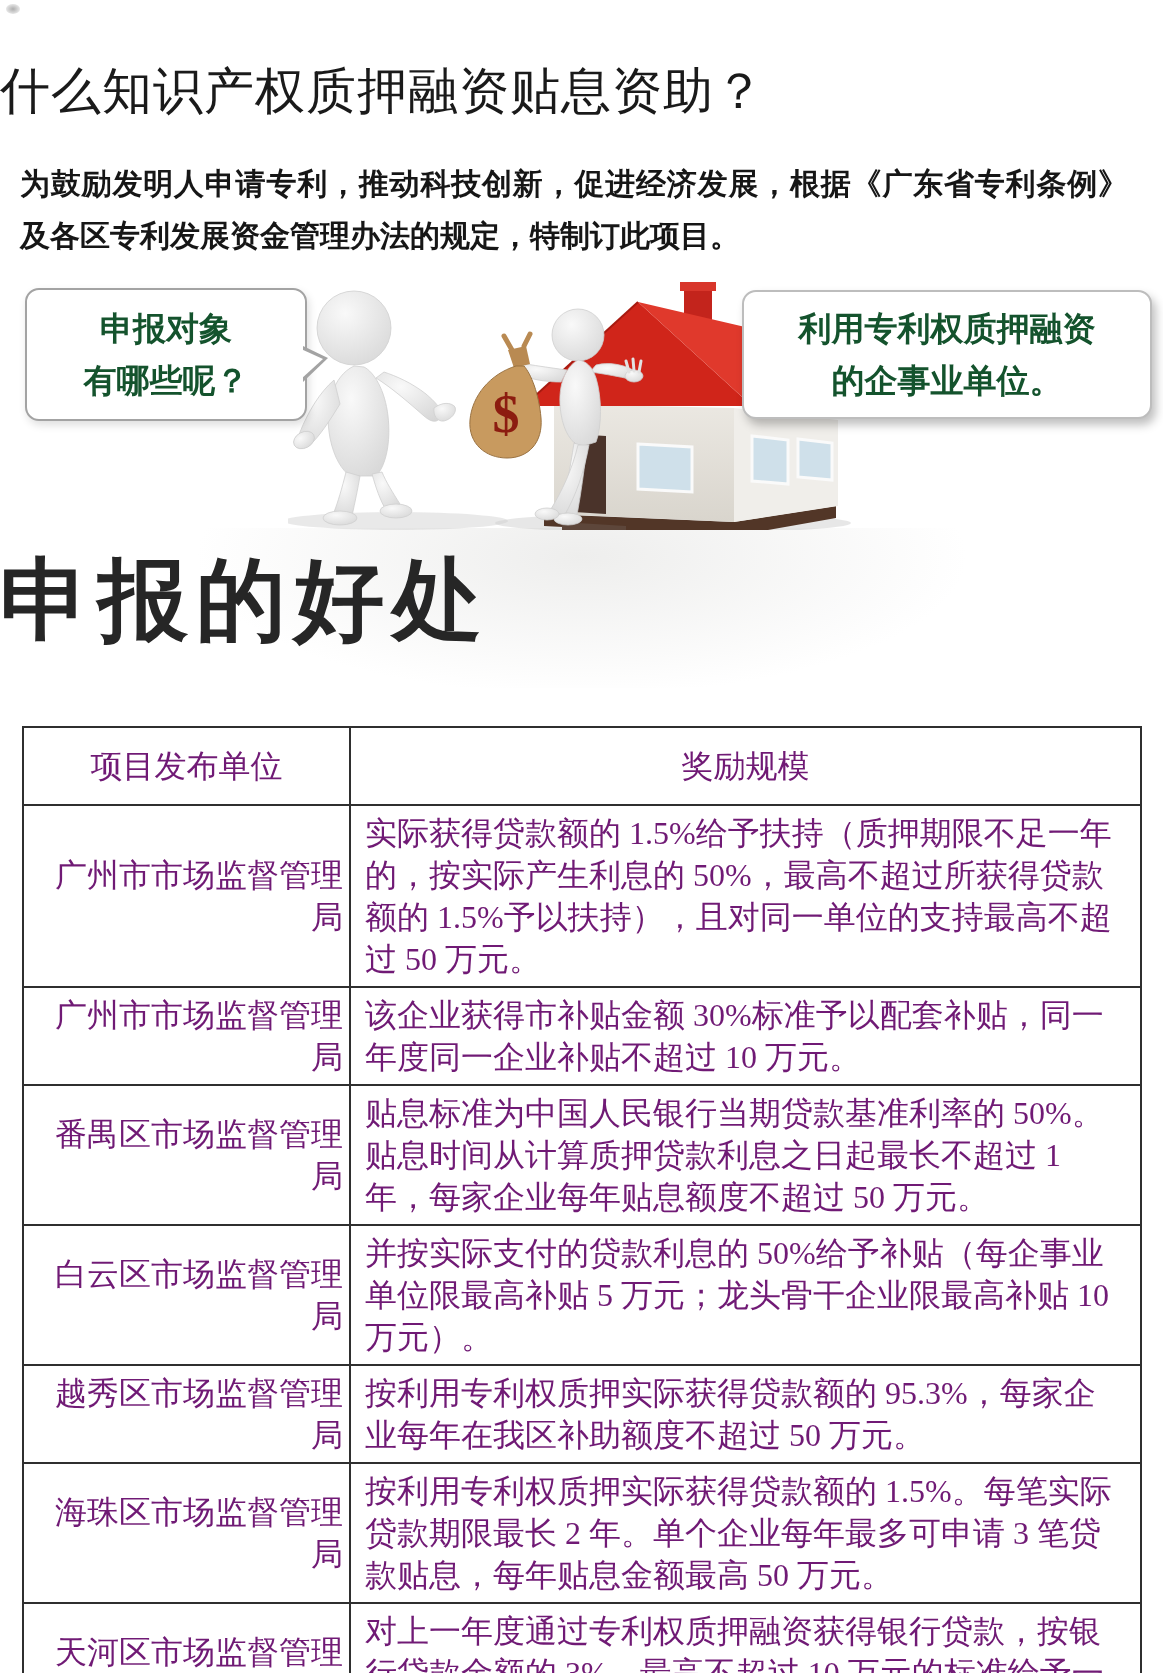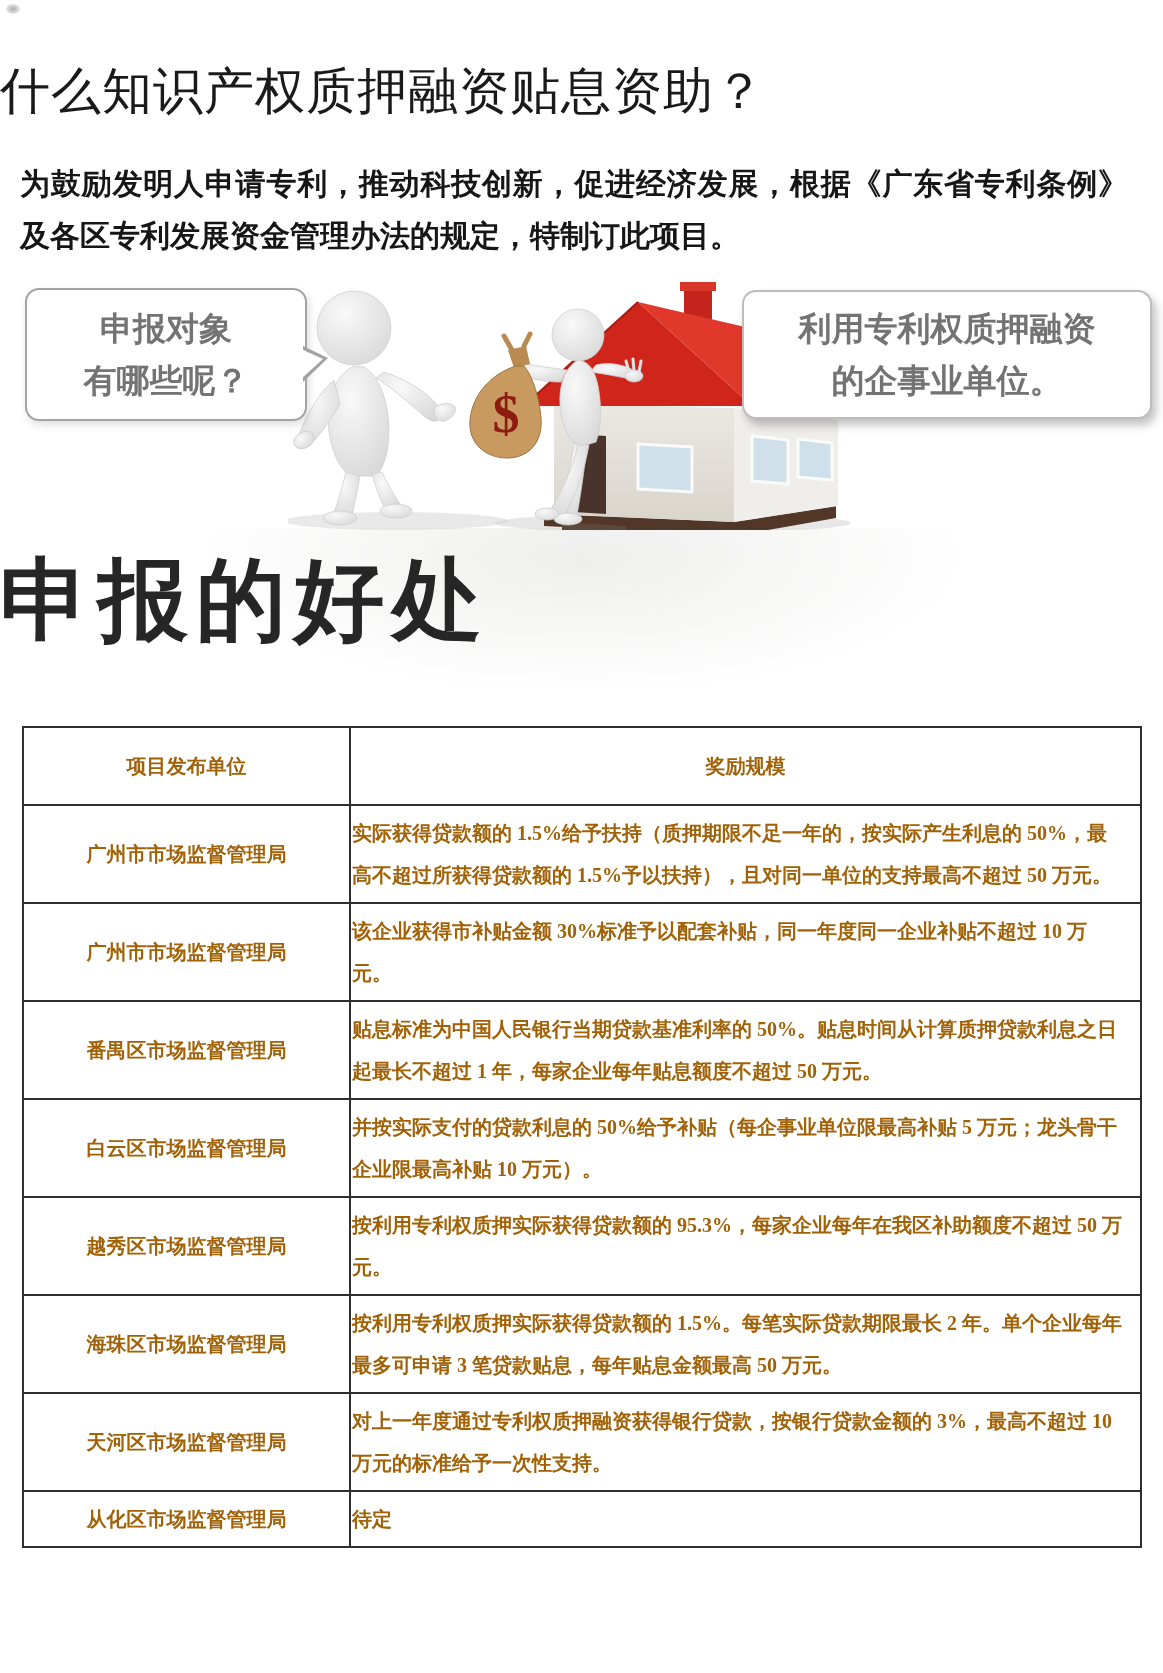--- a/index.html
+++ b/index.html
@@ -50,21 +50,21 @@
     background: #ffffff;
     border: 2px solid #a3a3a3;
     border-radius: 14px;
     display: flex;
     flex-direction: column;
     justify-content: center;
     align-items: center;
     font-weight: bold;
     font-size: 33px;
     line-height: 52px;
-    color: #737373;
+    color: #14532d;
     z-index: 3;
   }
   .q-bubble {
     left: 25px; top: 20px;
     width: 278px; height: 129px;
     box-shadow: 2px 4px 8px rgba(0,0,0,0.13);
   }
   .q-bubble::after {
     content: ""; position: absolute; right: -23px; top: 56px;
     border-top: 12px solid transparent;
@@ -102,38 +102,38 @@
   }
   
   table.reward-table {
     margin: 38px 0 0 22px;
     width: 1120px;
     border-collapse: collapse;
     table-layout: fixed;
   }
   .reward-table th, .reward-table td {
     border: 2px solid #2f2f2f;
-    font-weight: bold;
-    font-size: 20px;
+    font-weight: normal;
+    font-size: 32px;
     line-height: 42px;
     vertical-align: middle;
-    color: #a16207;
+    color: #701a75;
   }
   .reward-table th {
     height: 74px;
     text-align: center;
   }
   .reward-table col.c-unit { width: 327px; }
   .reward-table td.unit {
-    text-align: center;
+    text-align: right;
     padding: 1px 6px;
   }
   .reward-table td.reward {
     text-align: left;
-    padding: 6px 16px 6px 1px;
+    padding: 6px 16px 6px 14px;
   }
 </style>
 </head>
 <body>
 
 <div class="artifact"></div>
 
 <h1 class="main-title">什么知识产权质押融资贴息资助？</h1>
 
 <p class="intro">为鼓励发明人申请专利，推动科技创新，促进经济发展，根据《广东省专利条例》及各区专利发展资金管理办法的规定，特制订此项目。</p>

